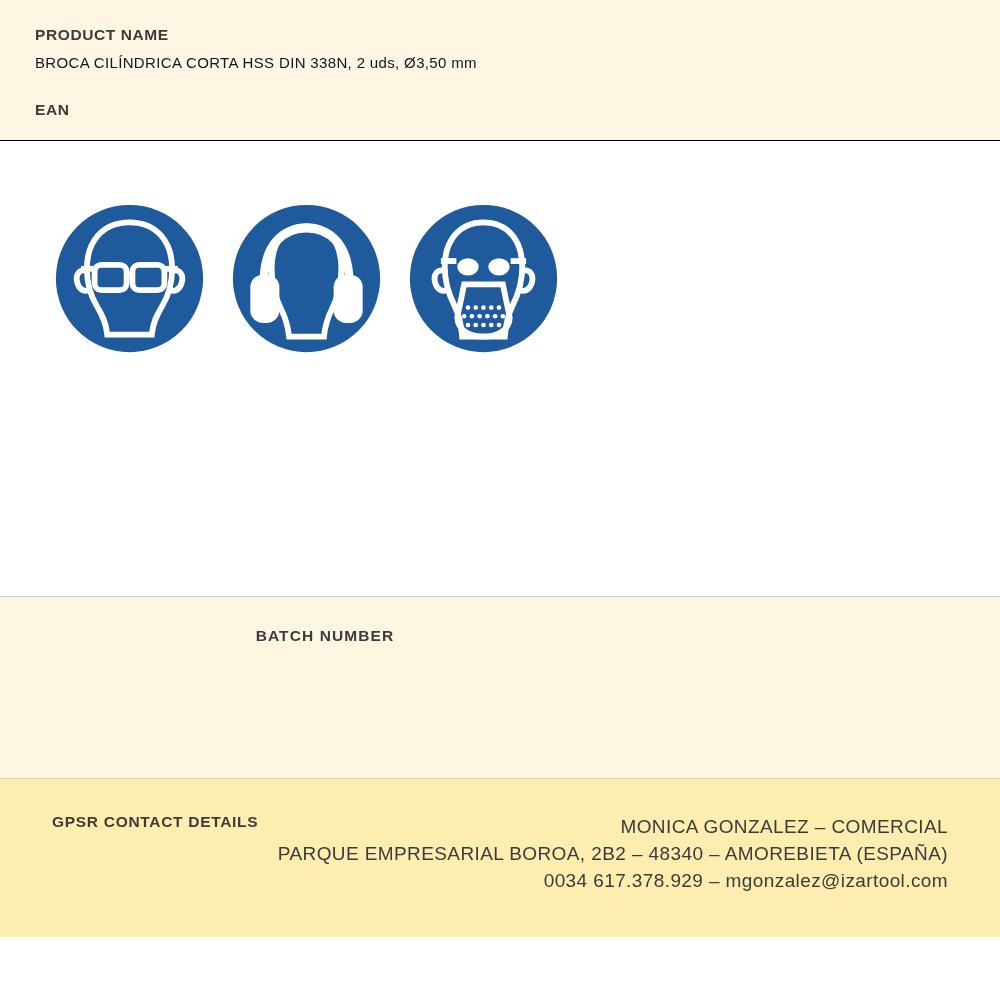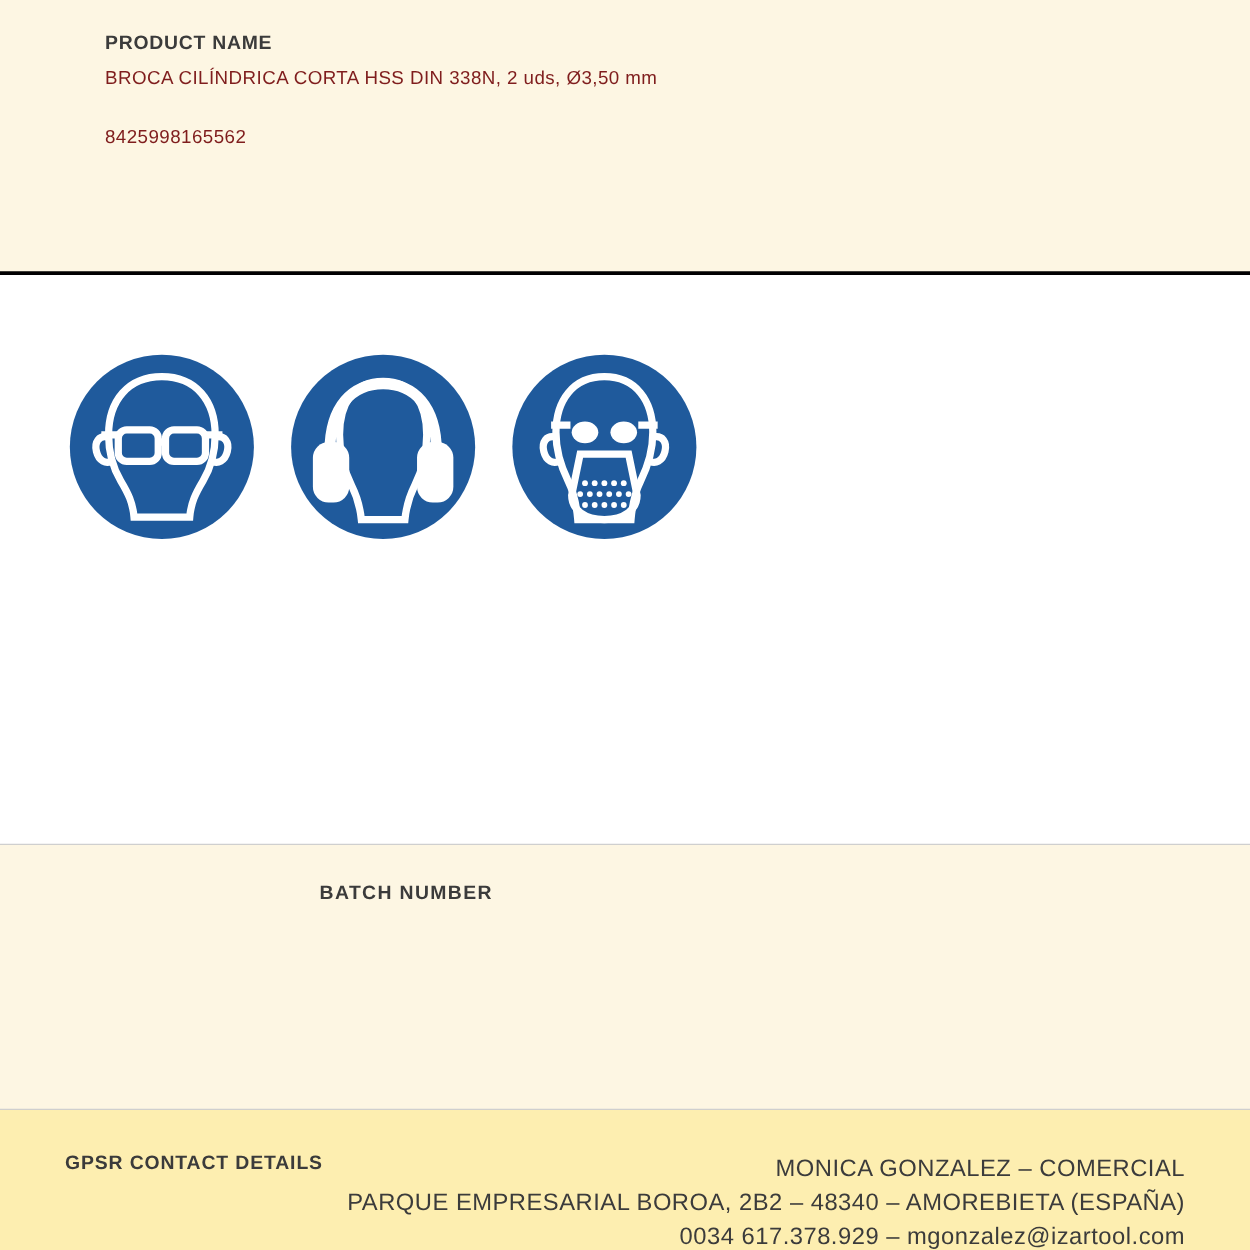--- a/index.html
+++ b/index.html
@@ -17,36 +17,36 @@
   .page {
     position: relative;
     width: 1000px;
     height: 1000px;
     box-sizing: border-box;
   }
 
   
   .top-block {
     background: #fdf6e3;
-    padding: 26px 0 24px 84px;
-    box-sizing: border-box;
-    height: 220px;
-    border-bottom: 3px solid #000000;
+    padding: 26px 0 24px 35px;
+    box-sizing: border-box;
+    height: 141px;
+    border-bottom: 1px solid #000000;
   }
   .field-label {
     font-size: 15.5px;
     font-weight: bold;
     letter-spacing: 0.6px;
     color: #3b3b3b;
     margin: 0 0 10px 0;
   }
   .field-value {
     font-size: 15px;
     letter-spacing: 0.35px;
-    color: #7f1d1d;
+    color: #0f172a;
     margin: 0;
     font-weight: normal;
   }
   .gap-block { height: 30px; }
 
   
   .picto-area {
     background: #ffffff;
     height: 456px;
     box-sizing: border-box;
@@ -60,21 +60,21 @@
   }
   .picto {
     width: 155px;
     height: 155px;
     display: block;
   }
 
   
   .info-block {
     background: #fdf6e3;
-    height: 212px;
+    height: 182px;
     box-sizing: border-box;
     border-bottom: 1px solid #cfcfcf;
     position: relative;
   }
   .info-grid {
     display: grid;
     grid-template-columns: 1fr 1fr;
     width: 100%;
     box-sizing: border-box;
     padding-left: 100px;
@@ -129,21 +129,21 @@
 </style>
 </head>
 <body>
 
 <div class="page">
 
   <div class="top-block">
     <p class="field-label">PRODUCT NAME</p>
     <p class="field-value">BROCA CILÍNDRICA CORTA HSS DIN 338N, 2 uds, Ø3,50 mm</p>
     <div class="gap-block"></div>
-    <p class="field-value">8425998165562</p>
+    <p class="field-label">EAN</p>
   </div>
 
   <div class="picto-area">
     <div class="picto-row">
 
       <svg class="picto" viewBox="0 0 160 160">
         <circle cx="80" cy="80" r="76" fill="#1f5a9c"></circle>
 
         <path d="M80 22 C52 22 36 42 36 70 C36 86 40 98 46 108 C52 118 56 126 57 138
                  L103 138 C104 126 108 118 114 108 C120 98 124 86 124 70 C124 42 108 22 80 22 Z" fill="none" stroke="#ffffff" stroke-width="6"></path>

